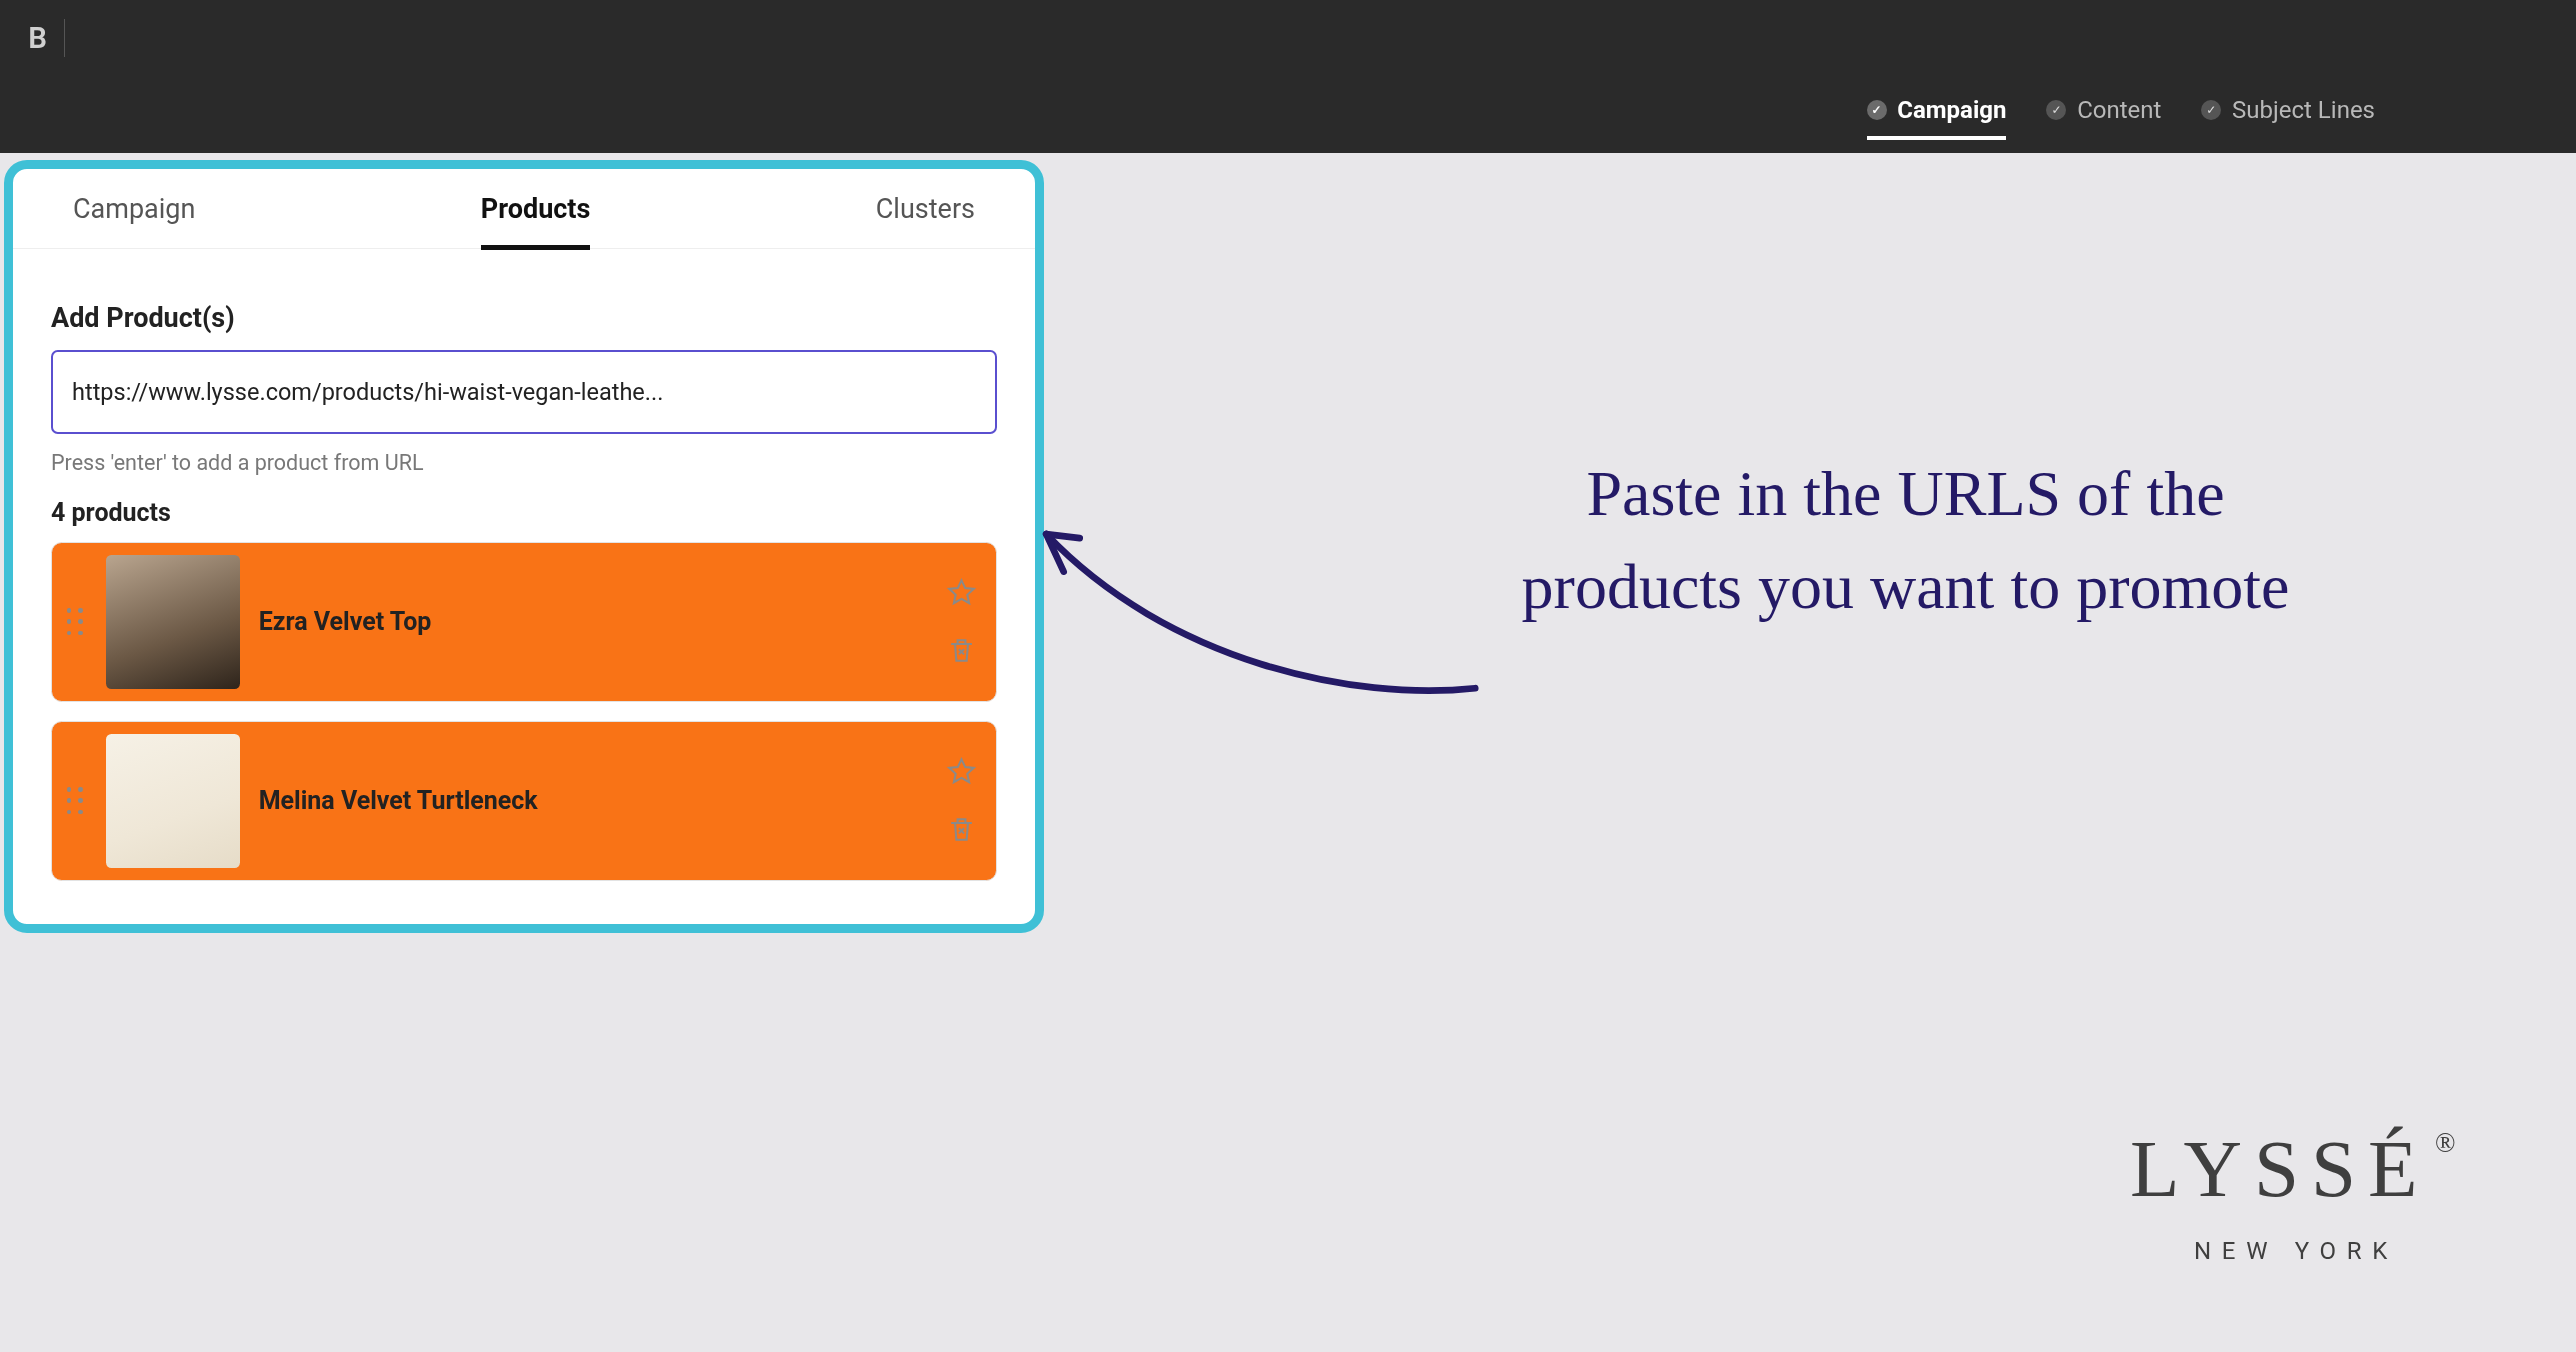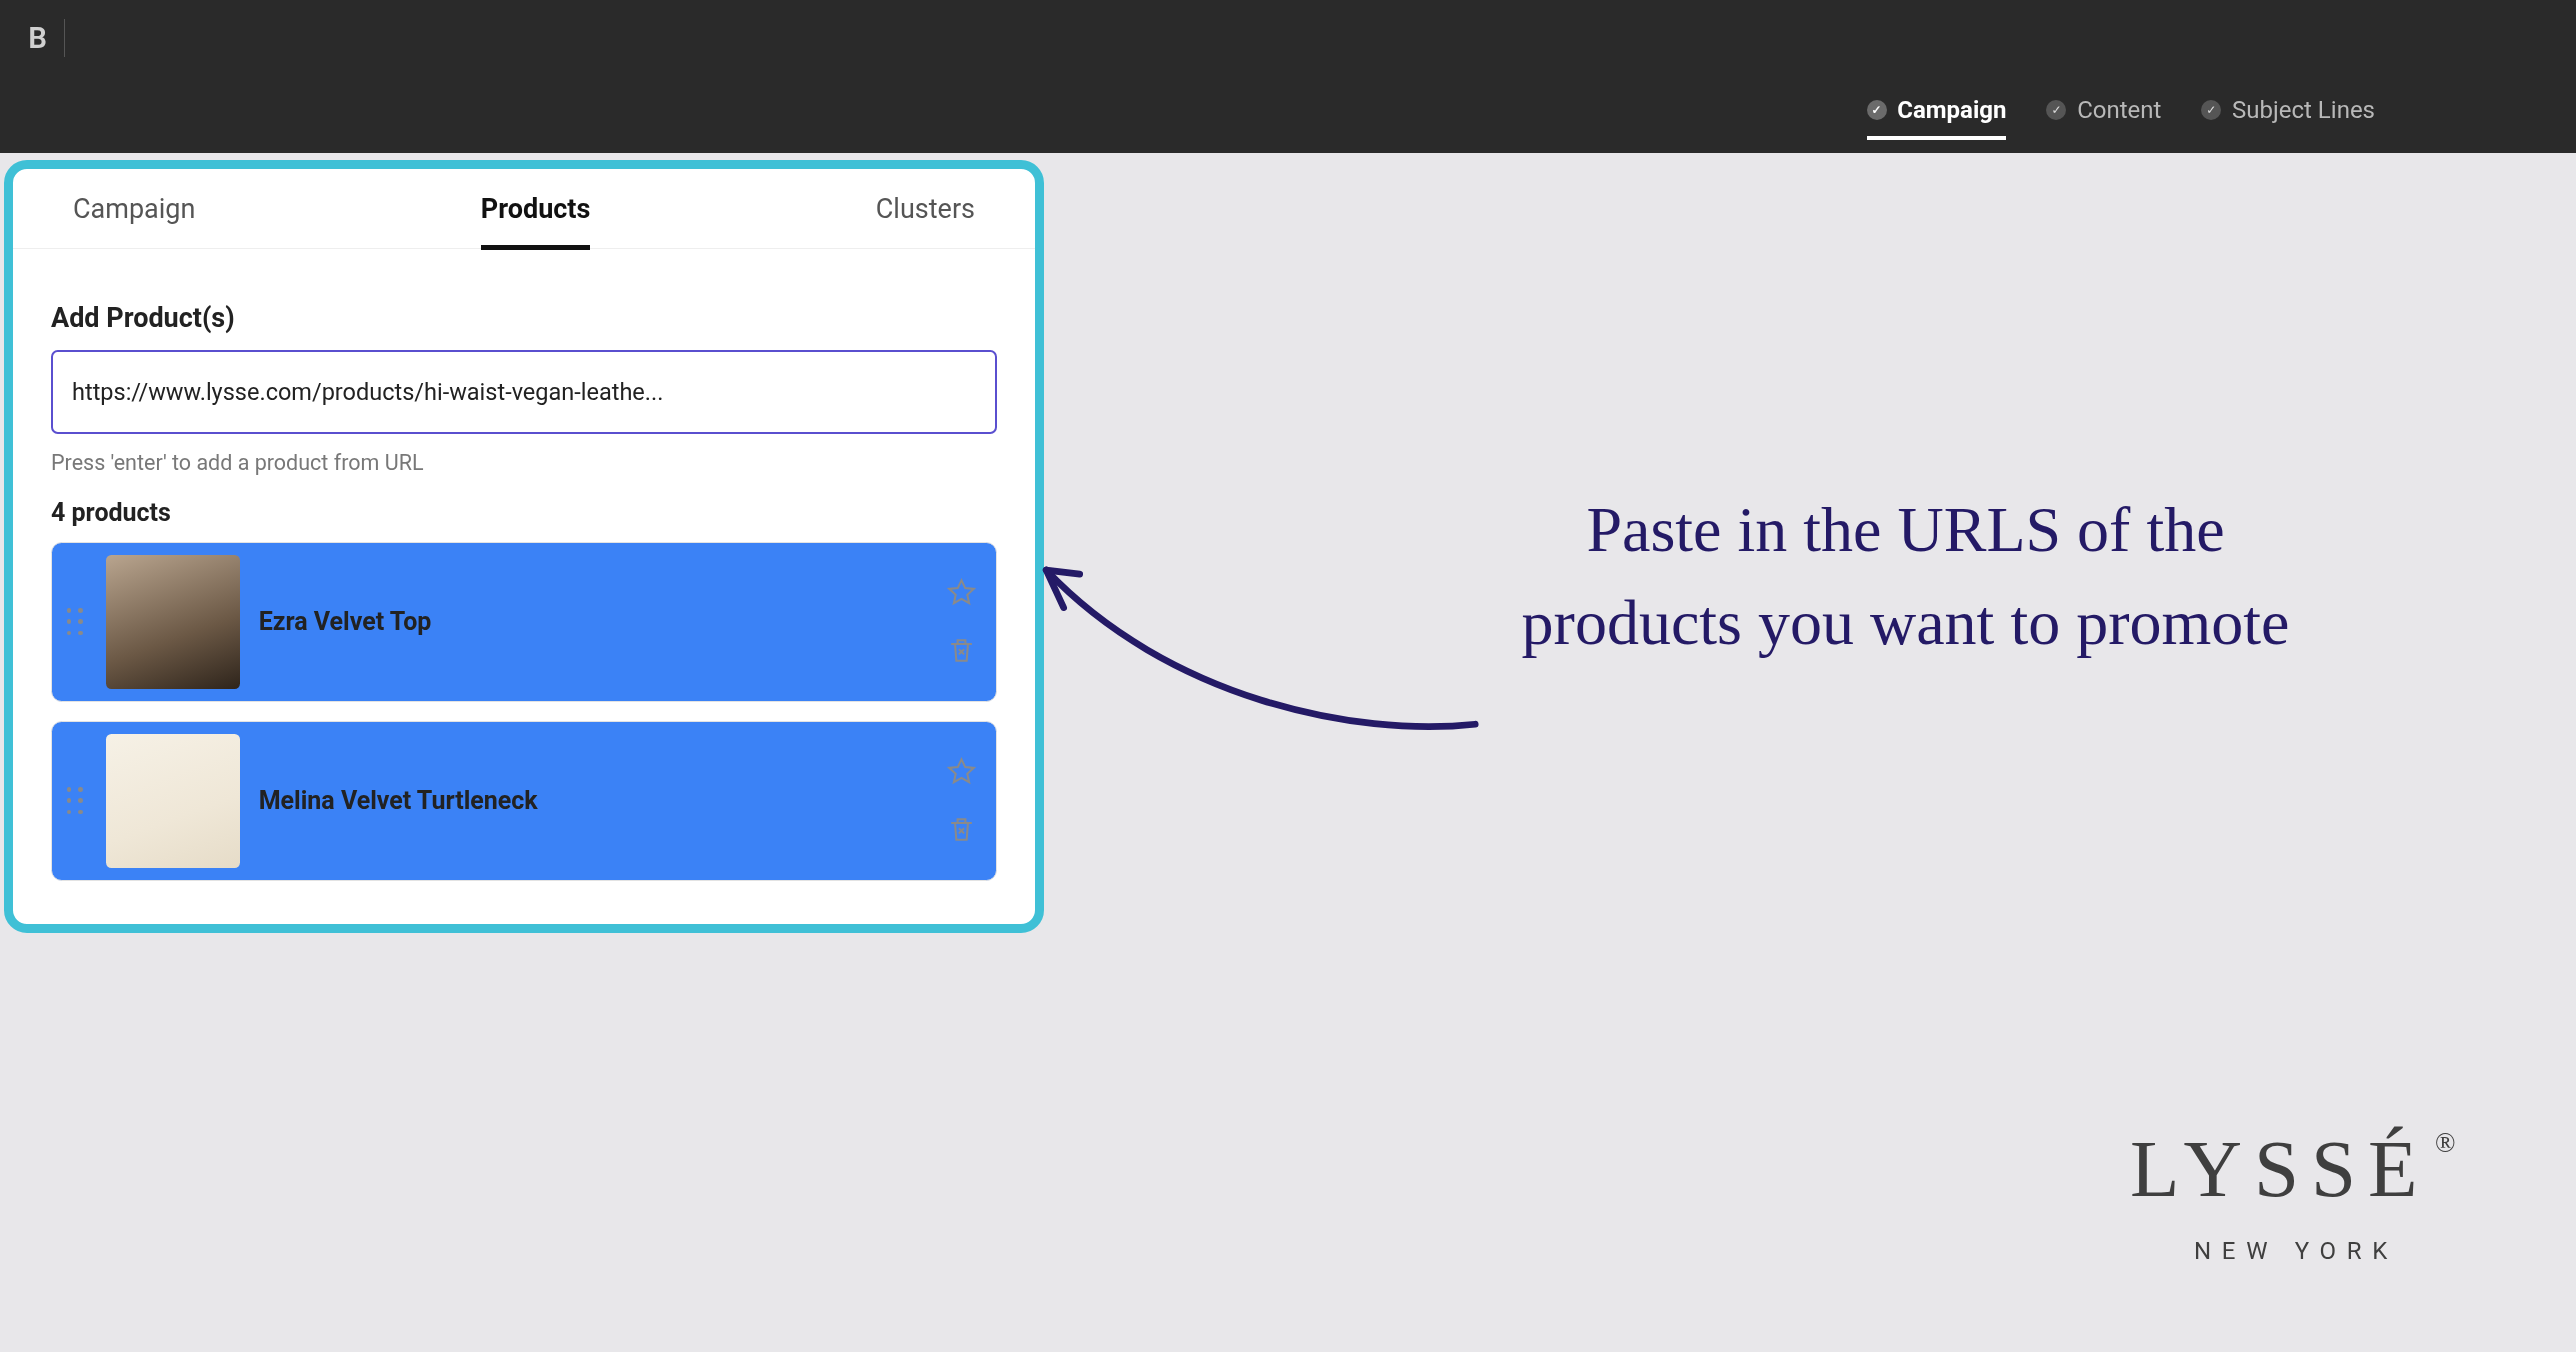--- a/index.html
+++ b/index.html
@@ -166,21 +166,21 @@
   }
 
   .product-card {
     border: 1.3px solid #e3e3e3;
     border-radius: 10.7px;
     display: flex;
     align-items: center;
     padding: 12px 19px 12px 10.7px;
     margin-bottom: 19px;
     gap: 19px;
-    background:#3b82f6;
+    background:#f97316;
   }
   .drag-handle {
     width: 24px;
     display:flex;
     flex-direction:column;
     gap:6.7px;
     align-items:center;
     color:#aaa;
   }
   .drag-handle .row { display:flex; gap:6.7px; }
@@ -216,21 +216,20 @@
   .icon-btn svg { width:100%;height:100%; }
 
   
   .annotation {
     position: absolute;
     left: 1033px;
     top: 302px;
     width: 1342px;
     height: 470px;
     pointer-events: none;
-    margin-top: 36px;
   }
   .annotation svg.arrow {
     position:absolute;
     left: -27px;
     top: 52px;
     width: 496px;
     height: 215px;
     overflow: visible;
   }
   .annotation-text {

